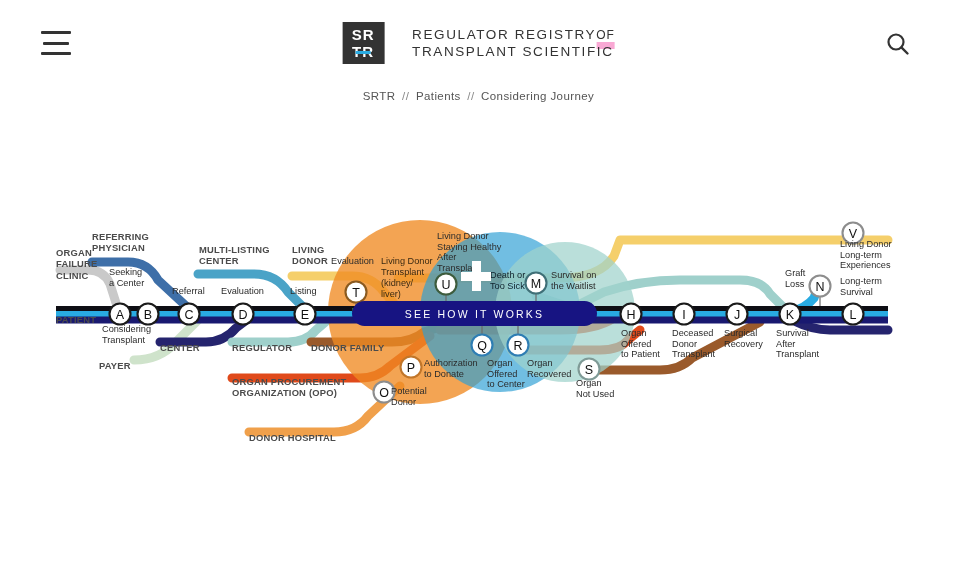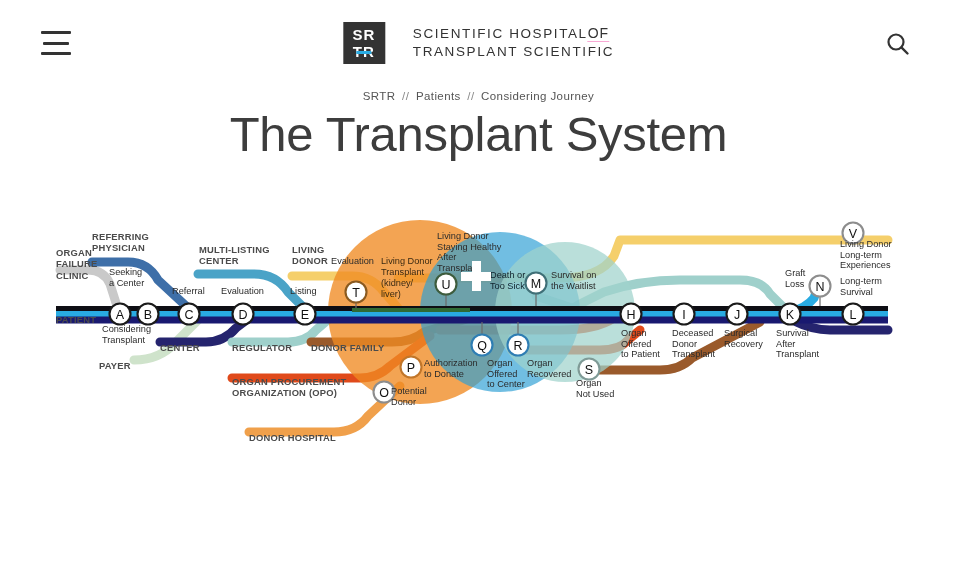--- a/index.html
+++ b/index.html
@@ -36,21 +36,21 @@
   }
   .logo-mark .lm-row.r1{top:4px;}
   .logo-mark .lm-row.r2{top:21px;}
   .logo-mark .lm-bar{
     position:absolute;left:13px;top:29px;width:15px;height:3px;background:#29abe2;
   }
   .logo-text{line-height:1.28;}
   .logo-text div{
     color:#333333;font-size:13.5px;letter-spacing:1.6px;font-weight:500;
   }
-  .logo-text .of{font-size:14px;letter-spacing:1px;border-bottom:1px solid #f9a8d4;
+  .logo-text .of{font-size:12px;letter-spacing:1px;border-bottom:7px solid #f9a8d4;
     padding-bottom:0px;}
 
   .search-btn{
     position:absolute;right:46px;top:31px;width:26px;height:26px;cursor:pointer;
   }
   .search-btn svg{display:block;}
 
   
   .breadcrumb{
     text-align:center;margin-top:2px;font-size:11.5px;color:#555555;letter-spacing:.4px;
@@ -94,21 +94,21 @@
     </div>
 
     <div class="logo">
       <div class="logo-mark">
         <div class="lm-row r1">SR</div>
         <div class="lm-row r2">TR</div>
         <div class="lm-bar"></div>
       </div>
       <div class="logo-text">
         <div>
-          <span>SCIENTIFIC HOSPITAL</span><span class="of">OF</span>
+          <span>REGULATOR REGISTRY</span><span class="of">OF</span>
         </div>
         <div>TRANSPLANT  SCIENTIFIC</div>
       </div>
     </div>
 
     <div class="search-btn">
       <svg width="26" height="26" viewBox="0 0 26 26" aria-hidden="true">
         <circle cx="11" cy="11" r="7.5" fill="none" stroke="#333333" stroke-width="2.2"></circle>
         <line x1="16.4" y1="16.4" x2="22.5" y2="22.5" stroke="#333333" stroke-width="2.4" stroke-linecap="round"></line>
       </svg>
@@ -116,21 +116,20 @@
   </div>
 
   <div class="breadcrumb">
     <a href="#">SRTR</a>
     <span class="sep">//</span>
     <a href="#">Patients</a>
     <span class="sep">//</span>
     <a href="#">Considering Journey</a>
   </div>
 
-  <h1 class="page-title">The Transplant System</h1>
 
   <div class="diagram-wrap">
     <svg id="diagram-svg" width="957" height="330" viewBox="0 0 957 330">
         <path d="M60,70 L88,70 Q104,70 110,84 L116,103" fill="none" stroke="#c9c9c9" stroke-width="9" stroke-linecap="round" stroke-linejoin="round"></path>
         <path d="M92,62 L128,62 Q148,62 158,80 L186,106" fill="none" stroke="#3e6fa8" stroke-width="9" stroke-linecap="round" stroke-linejoin="round"></path>
         <path d="M198,74 L254,74 Q276,74 288,92 L306,110" fill="none" stroke="#4aa3c7" stroke-width="9" stroke-linecap="round" stroke-linejoin="round"></path>
         <path d="M292,76 L352,76 Q372,76 384,92 L398,108" fill="none" stroke="#f5cf6b" stroke-width="9" stroke-linecap="round" stroke-linejoin="round"></path>
         <path d="M134,160 Q160,160 176,142 L200,118" fill="none" stroke="#cfe3cb" stroke-width="9" stroke-linecap="round" stroke-linejoin="round"></path>
         <path d="M160,142 L206,142 Q224,142 236,128 L252,116" fill="none" stroke="#25246e" stroke-width="9" stroke-linecap="round" stroke-linejoin="round"></path>
         <path d="M232,142 L288,142 Q306,142 316,130 L330,118" fill="none" stroke="#9fd0cb" stroke-width="9" stroke-linecap="round" stroke-linejoin="round"></path>
@@ -269,14 +268,15 @@
         <text x="99" y="169" font-family="&quot;Liberation Sans&quot;,sans-serif" font-size="9.4" font-weight="bold" letter-spacing="0.2" fill="#4b4b4b"><tspan x="99" dy="0">PAYER</tspan></text>
         <text x="232" y="151" font-family="&quot;Liberation Sans&quot;,sans-serif" font-size="9.4" font-weight="bold" letter-spacing="0.2" fill="#4b4b4b"><tspan x="232" dy="0">REGULATOR</tspan></text>
         <text x="311" y="151" font-family="&quot;Liberation Sans&quot;,sans-serif" font-size="9.4" font-weight="bold" letter-spacing="0.2" fill="#4b4b4b"><tspan x="311" dy="0">DONOR FAMILY</tspan></text>
         <text x="232" y="185" font-family="&quot;Liberation Sans&quot;,sans-serif" font-size="9.4" font-weight="bold" letter-spacing="0.2" fill="#4b4b4b"><tspan x="232" dy="0">ORGAN PROCUREMENT</tspan><tspan x="232" dy="11.4">ORGANIZATION (OPO)</tspan></text>
         <text x="249" y="241" font-family="&quot;Liberation Sans&quot;,sans-serif" font-size="9.4" font-weight="bold" letter-spacing="0.2" fill="#4b4b4b"><tspan x="249" dy="0">DONOR HOSPITAL</tspan></text>
       </svg>
   </div>
 
   <div class="plus"></div>
 
+  <div class="cta">SEE HOW IT WORKS</div>
 
 </div>
 
 </body></html>

